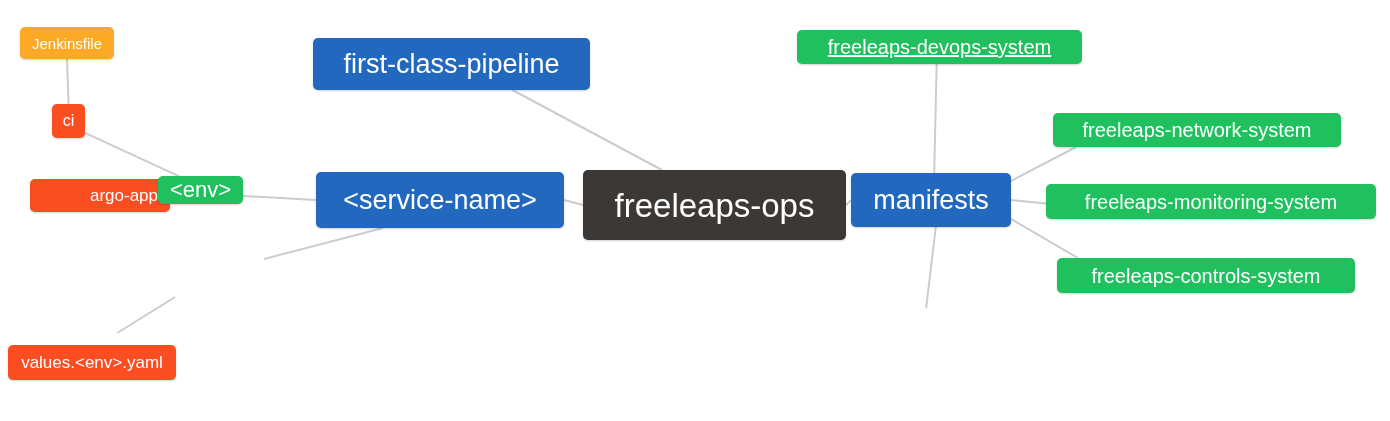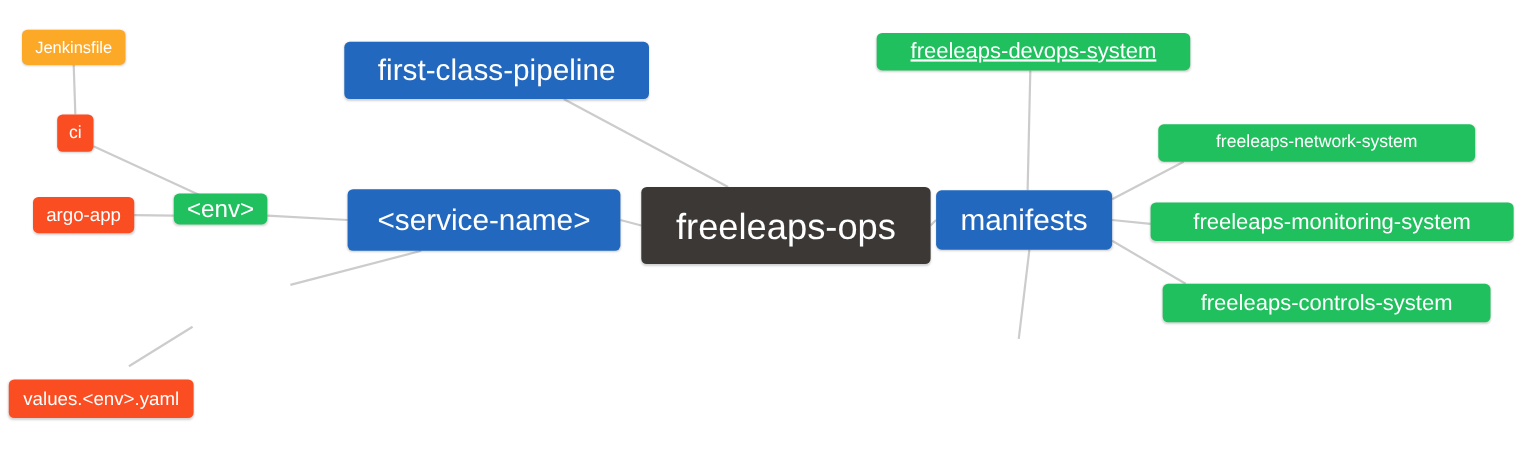--- a/index.html
+++ b/index.html
@@ -52,24 +52,24 @@
       <line x1="564" y1="200" x2="583" y2="205" stroke="#cccccc" stroke-width="2"></line>
       <line x1="846" y1="205" x2="851" y2="200" stroke="#cccccc" stroke-width="2"></line>
       <line x1="934.2" y1="173" x2="936.65" y2="64" stroke="#cccccc" stroke-width="2"></line>
       <line x1="1011" y1="181.1" x2="1076.04" y2="147" stroke="#cccccc" stroke-width="2"></line>
       <line x1="1011" y1="200" x2="1046" y2="203.5" stroke="#cccccc" stroke-width="2"></line>
       <line x1="1011" y1="218.9" x2="1077.86" y2="258" stroke="#cccccc" stroke-width="2"></line>
       <line x1="935.8" y1="227" x2="926.15" y2="308" stroke="#cccccc" stroke-width="2"></line>
     </svg>
 <div class="mm-node" style="left: 20px; top: 27px; width: 94px; height: 32px; font-size: 15px; background: rgb(252, 169, 40);">Jenkinsfile</div>
     <div class="mm-node" style="left: 52px; top: 104px; width: 33px; height: 34px; font-size: 16px; background: rgb(251, 77, 34);">ci</div>
-    <div class="mm-node" style="left: 30px; top: 179px; width: 92px; height: 33px; font-size: 17px; background: rgb(251, 77, 34);">argo-app</div>
+    <div class="mm-node" style="left: 30px; top: 179px; width: 92px; height: 33px; font-size: 17px; background: rgb(251, 77, 34); padding-left: 48px;">argo-app</div>
     <div class="mm-node" style="left: 158px; top: 176px; width: 85px; height: 28px; font-size: 22px; background: rgb(32, 192, 94);">&lt;env&gt;</div>
     <div class="mm-node" style="left: 8px; top: 333px; width: 168px; height: 35px; font-size: 17px; background: rgb(251, 77, 34); margin-top: 12px;">values.&lt;env&gt;.yaml</div>
     <div class="mm-node" style="left: 313px; top: 38px; width: 277px; height: 52px; font-size: 27px; background: rgb(34, 104, 190);">first-class-pipeline</div>
     <div class="mm-node" style="left: 316px; top: 172px; width: 248px; height: 56px; font-size: 27px; background: rgb(34, 104, 190);">&lt;service-name&gt;</div>
     <div class="mm-node" style="left: 583px; top: 170px; width: 263px; height: 70px; font-size: 33px; background: rgb(59, 56, 53);">freeleaps-ops</div>
     <div class="mm-node" style="left: 851px; top: 173px; width: 160px; height: 54px; font-size: 27px; background: rgb(34, 104, 190);">manifests</div>
     <div class="mm-node" style="left: 797px; top: 30px; width: 285px; height: 34px; font-size: 20px; background: rgb(32, 192, 94); text-decoration: underline;">freeleaps-devops-system</div>
-    <div class="mm-node" style="left: 1053px; top: 113px; width: 288px; height: 34px; font-size: 16px; background: rgb(32, 192, 94);">freeleaps-network-system</div>
+    <div class="mm-node" style="left: 1053px; top: 113px; width: 288px; height: 34px; font-size: 20px; background: rgb(32, 192, 94);">freeleaps-network-system</div>
     <div class="mm-node" style="left: 1046px; top: 184px; width: 330px; height: 35px; font-size: 20px; background: rgb(32, 192, 94);">freeleaps-monitoring-system</div>
     <div class="mm-node" style="left: 1057px; top: 258px; width: 298px; height: 35px; font-size: 20px; background: rgb(32, 192, 94);">freeleaps-controls-system</div>
   </div>
 
 </body></html>

